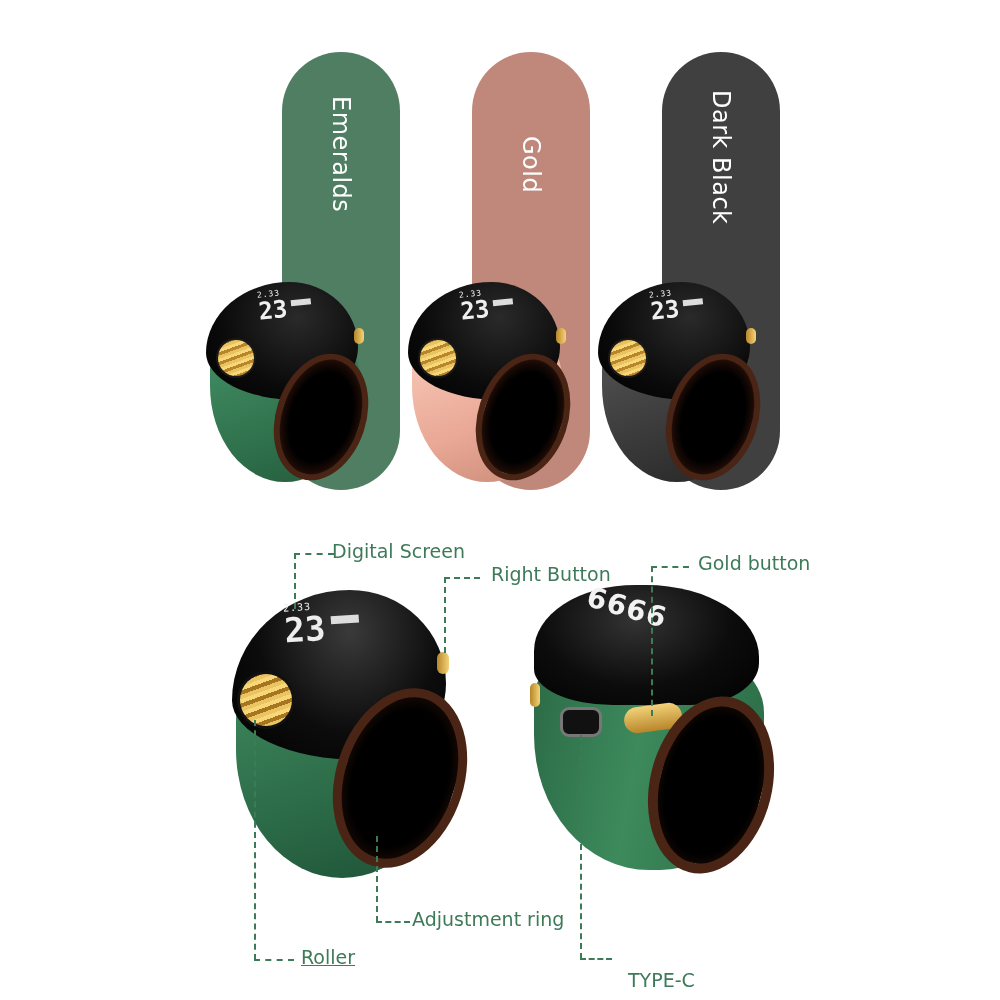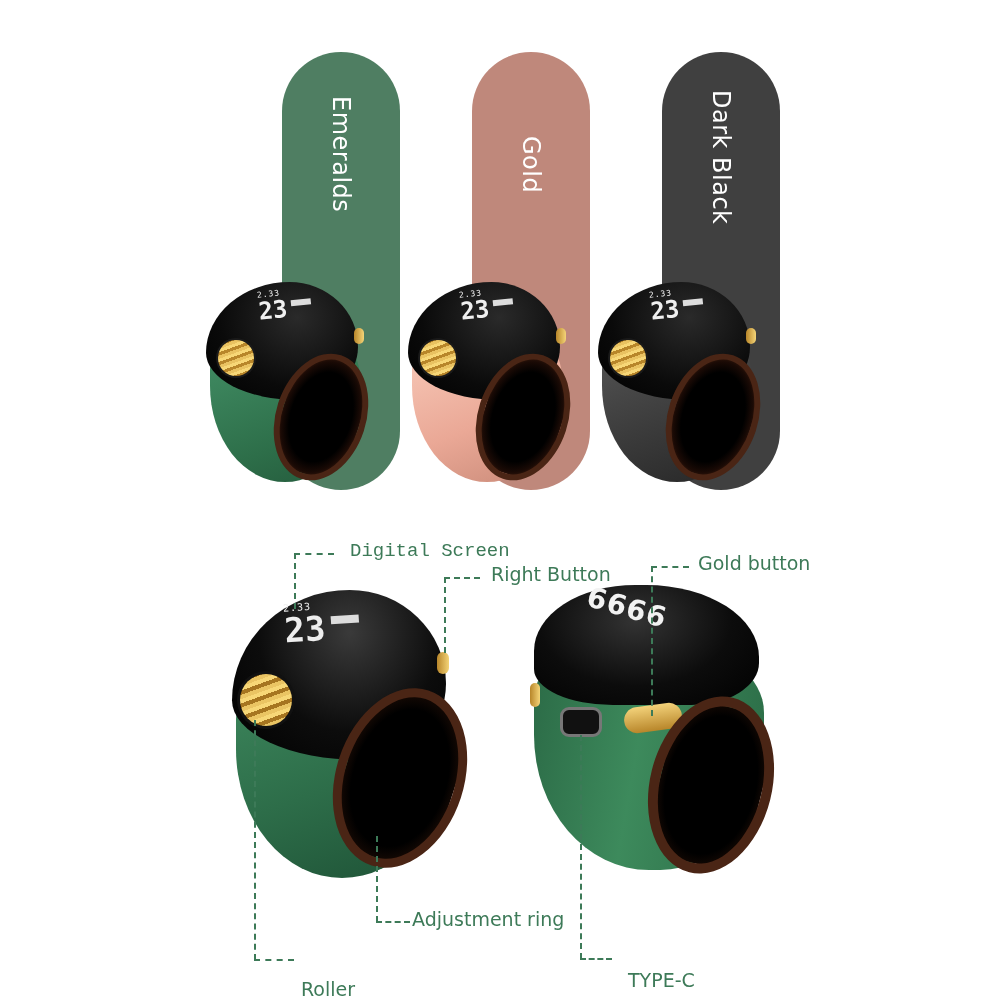--- a/index.html
+++ b/index.html
@@ -202,33 +202,33 @@
   <div class="cap"></div>
   <div class="screen">6666</div>
   <div class="sidenub"></div>
   <div class="usb"></div>
   <div class="btn"></div>
   <div class="hole"></div>
 </div>
 
 <div class="dash-h" style="left:294px; top:553px; width:40px;"></div>
 <div class="dash-v" style="left:294px; top:553px; height:56px;"></div>
-<span class="callout" style="left:350px; top:540px;font-family:Liberation Mono, monospace;">Digital Screen</span>
+<span class="callout" style="left:332px; top:540px;">Digital Screen</span>
 
 <div class="dash-h" style="left:444px; top:577px; width:36px;"></div>
 <div class="dash-v" style="left:444px; top:577px; height:76px;"></div>
 <span class="callout" style="left:491px; top:563px;">Right Button</span>
 
 <div class="dash-h" style="left:651px; top:566px; width:38px;"></div>
 <div class="dash-v" style="left:651px; top:566px; height:150px;"></div>
 <span class="callout" style="left:698px; top:552px;">Gold button</span>
 
 <div class="dash-v" style="left:376px; top:836px; height:86px;"></div>
 <div class="dash-h" style="left:376px; top:921px; width:34px;"></div>
 <span class="callout" style="left:412px; top:908px;">Adjustment ring</span>
 
 <div class="dash-v" style="left:254px; top:720px; height:240px;"></div>
 <div class="dash-h" style="left:254px; top:959px; width:40px;"></div>
-<span class="callout" style="left:301px; top:978px;">Roller</span>
+<span class="callout" style="left:301px; top:946px;text-decoration:underline;">Roller</span>
 
 <div class="dash-v" style="left:580px; top:735px; height:224px;"></div>
 <div class="dash-h" style="left:580px; top:958px; width:32px;"></div>
 <span class="callout" style="left:628px; top:969px;">TYPE-C</span>
 
 </body></html>

